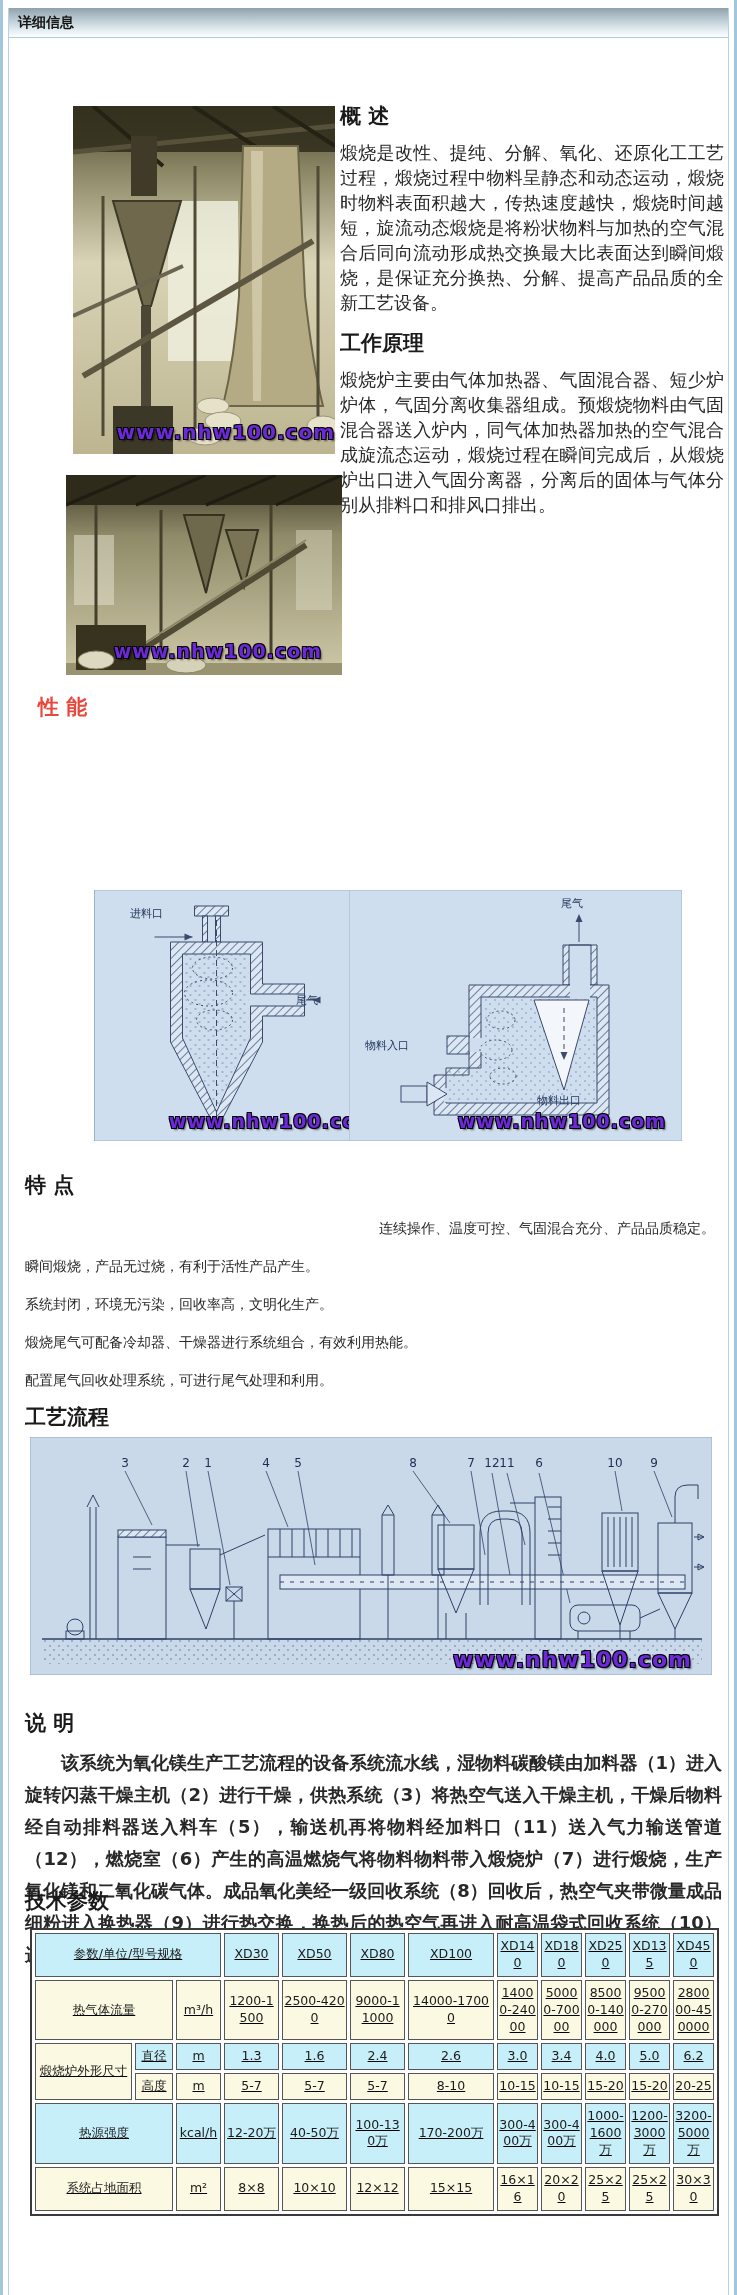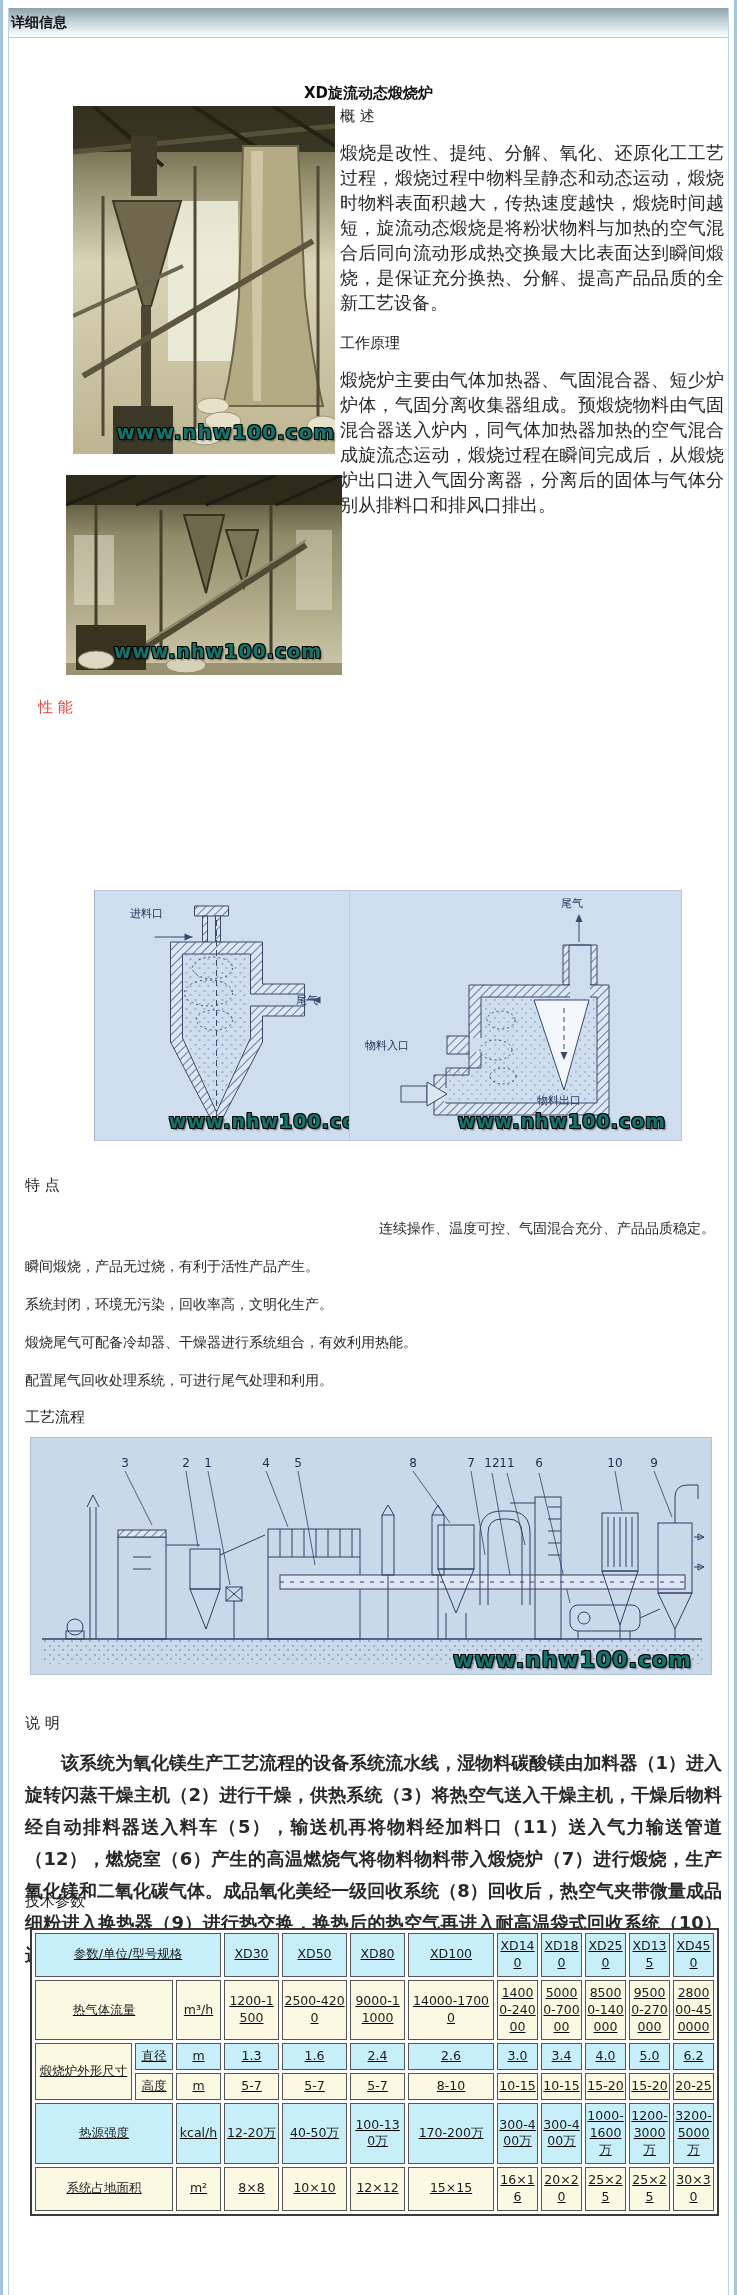--- a/index.html
+++ b/index.html
@@ -5,24 +5,24 @@
   html,body{margin:0;padding:0;background:#fff;}
   .page{position:relative;width:737px;height:2295px;background:#ffffff;
         font-family:"DejaVu Sans","Liberation Sans",sans-serif;overflow:hidden;}
   .edge{position:absolute;top:0;bottom:0;width:3px;background:#a4c6dc;}
   .edge.l{left:0;} .edge.r{right:0;}
   .panel-border{position:absolute;left:8px;right:8px;top:8px;bottom:0;
         border:1px solid #b6d3e6;border-bottom:none;pointer-events:none;}
   .titlebar{position:absolute;left:9px;right:9px;top:8px;height:30px;box-sizing:border-box;
         background:linear-gradient(#8fa2ab 0%,#b9c9d1 38%,#e7f0f4 80%,#fbfdfe 100%);
         border-bottom:1px solid #adcbd9;display:flex;align-items:center;
-        font-weight:bold;font-size:14px;color:#141414;padding-left:2px;}
+        font-weight:bold;font-size:14px;color:#141414;padding-left:9px;}
   .page-title{position:absolute;left:9px;width:719px;top:84px;text-align:center;
         font-weight:bold;font-size:15px;color:#111;}
-  .sec{font-size:15px;font-weight:normal;color:#1a1a1a;margin:0;line-height:20px;}
+  .sec{font-size:21px;font-weight:bold;color:#1a1a1a;margin:0;line-height:20px;}
   .para{font-size:18px;line-height:25px;color:#282828;text-align:justify;margin:14px 0 0 0;}
   .photo{position:absolute;}
   .photo svg{display:block;width:100%;height:100%;}
   .photo1{left:73px;top:106px;width:262px;height:348px;}
   .photo2{left:66px;top:475px;width:276px;height:200px;}
   .col-text{position:absolute;left:340px;top:106px;width:384px;}
   .mt18{margin-top:18px;}
   .perf{position:absolute;left:38px;top:697px;width:660px;}
   .perf .sec{color:#e8473a;}
   .feat{position:absolute;left:25px;top:1175px;width:690px;}
@@ -45,21 +45,21 @@
   .specs{position:absolute;left:30px;top:1928px;text-decoration:underline;}
   table.spec{border-collapse:separate;border-spacing:3px;background:#fff;
         border:2px solid #3a3a3a;table-layout:fixed;width:680px;
         font-size:12.5px;color:#1b1b1b;}
   table.spec td,table.spec th{border:1px solid #565656;text-align:center;
         vertical-align:middle;padding:4px 1px;word-break:break-all;
         font-weight:normal;line-height:1.35;}
   tr.r-cyan > *{background:#c6effa;}
   tr.r-cream > *{background:#fcf9e2;}
   td.c-cream{background:#fcf9e2 !important;}
-  .wm{position:absolute;color:#0f766e;font-weight:bold;letter-spacing:1px;white-space:nowrap;
+  .wm{position:absolute;color:#6d28d9;font-weight:bold;letter-spacing:1px;white-space:nowrap;
       text-shadow:-1px -1px 0 #000,1px -1px 0 #000,-1px 1px 0 #000,1px 1px 0 #000,2px 2px 2px rgba(0,0,0,.55);}
   .wm1{right:0;bottom:10px;font-size:20px;}
   .wm2{right:20px;bottom:13px;font-size:19px;}
   .wmA{right:16px;bottom:9px;font-size:19px;}
   .wmB{right:16px;bottom:9px;font-size:19px;}
   .wmF{right:20px;bottom:3px;font-size:22px;}
   .hidden-defs{position:absolute;width:0;height:0;}
 </style>
 </head>
 <body>
@@ -79,21 +79,20 @@
 
 <div class="page">
   <div class="edge l"></div>
   <div class="edge r"></div>
   <div class="panel-border"></div>
 
   <div class="titlebar">
     <span>详细信息</span>
   </div>
 
-  <div class="page-title">XD旋流动态煅烧炉</div>
 
   <div class="photo photo1">
     <svg viewBox="0 0 262 348" preserveAspectRatio="none">
       <defs>
         <linearGradient id="p1bg" x1="0" y1="0" x2="0" y2="1">
           <stop offset="0" stop-color="#4a4632"></stop>
             <stop offset="0.18" stop-color="#8a8563"></stop>
           <stop offset="0.45" stop-color="#d9d4b6"></stop>
             <stop offset="1" stop-color="#bdb591"></stop>
         </linearGradient>

